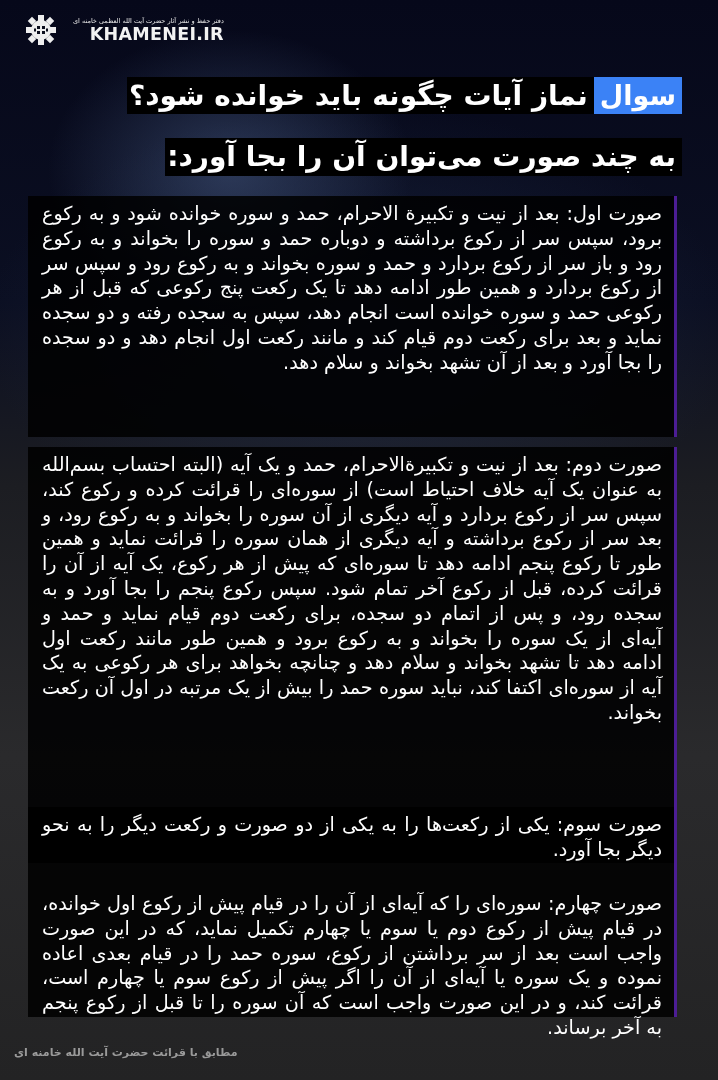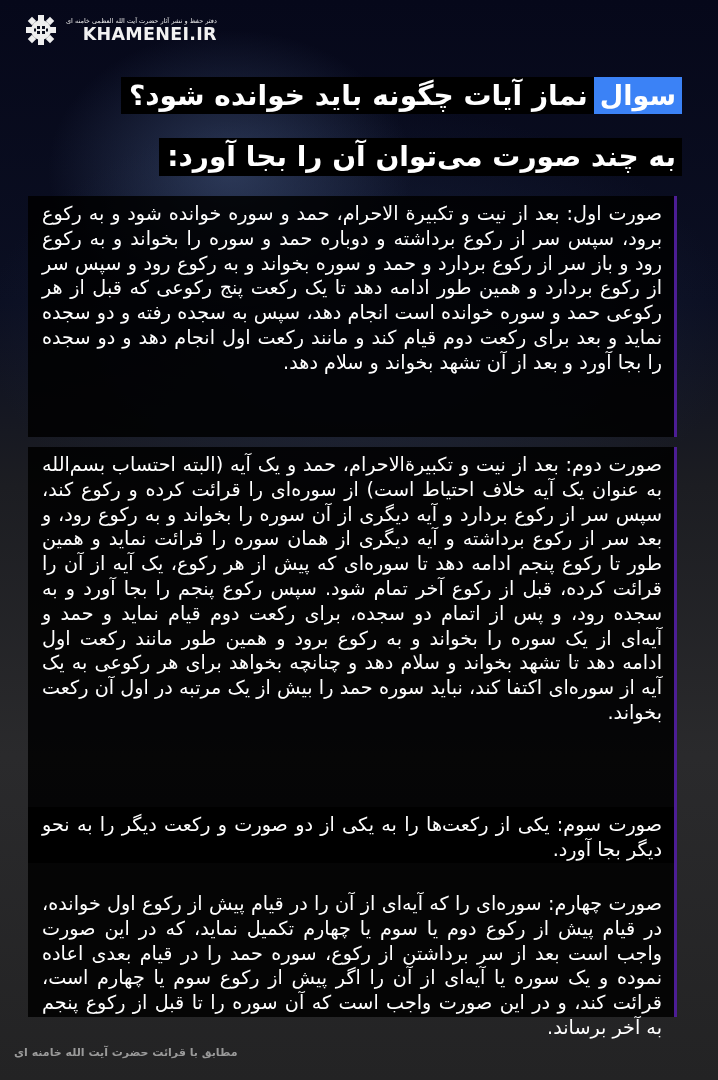--- a/index.html
+++ b/index.html
@@ -5,34 +5,34 @@
   html, body { margin:0; padding:0; }
   body {
     width:718px; height:1080px; overflow:hidden; position:relative;
     background:
       radial-gradient(ellipse 260px 200px at 230px 170px, rgba(70,90,130,0.55), rgba(20,25,45,0) 70%),
       radial-gradient(ellipse 500px 300px at 360px 330px, rgba(40,55,90,0.45), rgba(0,0,0,0) 75%),
       linear-gradient(180deg, #06081a 0%, #0b0f22 28%, #1c1d22 45%, #2a2a2c 70%, #232324 100%);
     font-family: "DejaVu Sans", sans-serif;
     color:#ffffff;
   }
-  .logo { position:absolute; left:24px; top:13px; display:flex; align-items:center; gap:8px; }
+  .logo { position:absolute; left:24px; top:13px; display:flex; align-items:center; gap:15px; }
   .logo-mark { width:34px; height:34px; position:relative; }
   .logo-text-wrap { display:flex; flex-direction:column; align-items:flex-end; }
   .logo-sub { font-size:6.5px; color:#e8e8e8; line-height:8px; direction:rtl; letter-spacing:-0.2px; }
   .logo-main { font-family:"DejaVu Sans", sans-serif; font-weight:bold; font-size:17.5px; letter-spacing:0.3px; color:#f2f2f2; line-height:19px;text-align:right; }
 
   .headline { position:absolute; right:36px; direction:rtl; display:flex; align-items:center; background:#000; }
   .headline.q { top:77px; height:37px; }
   .headline.a { top:138px; height:38px; }
   .tag {
     background:#3b82f6; color:#ffffff; font-weight:bold; font-size:27px;
     height:100%; display:flex; align-items:center; padding:0 6px; line-height:1;
   }
-  .head-text { font-weight:bold; font-size:28px; padding:0 6px 0 8px; white-space:nowrap; line-height:1; }
+  .head-text { font-weight:bold; font-size:28px; padding:0 6px 0 2px; white-space:nowrap; line-height:1; }
 
   .card {
     position:absolute; left:28px; width:649px;
     background:rgba(0,0,0,0.86);
     border-right:3px solid #4c1d95;
     direction:rtl; box-sizing:border-box;
     padding:6px 12px 6px 14px;
   }
   .card p {
     margin:0; font-size:19.2px; line-height:24.8px; text-align:justify;

